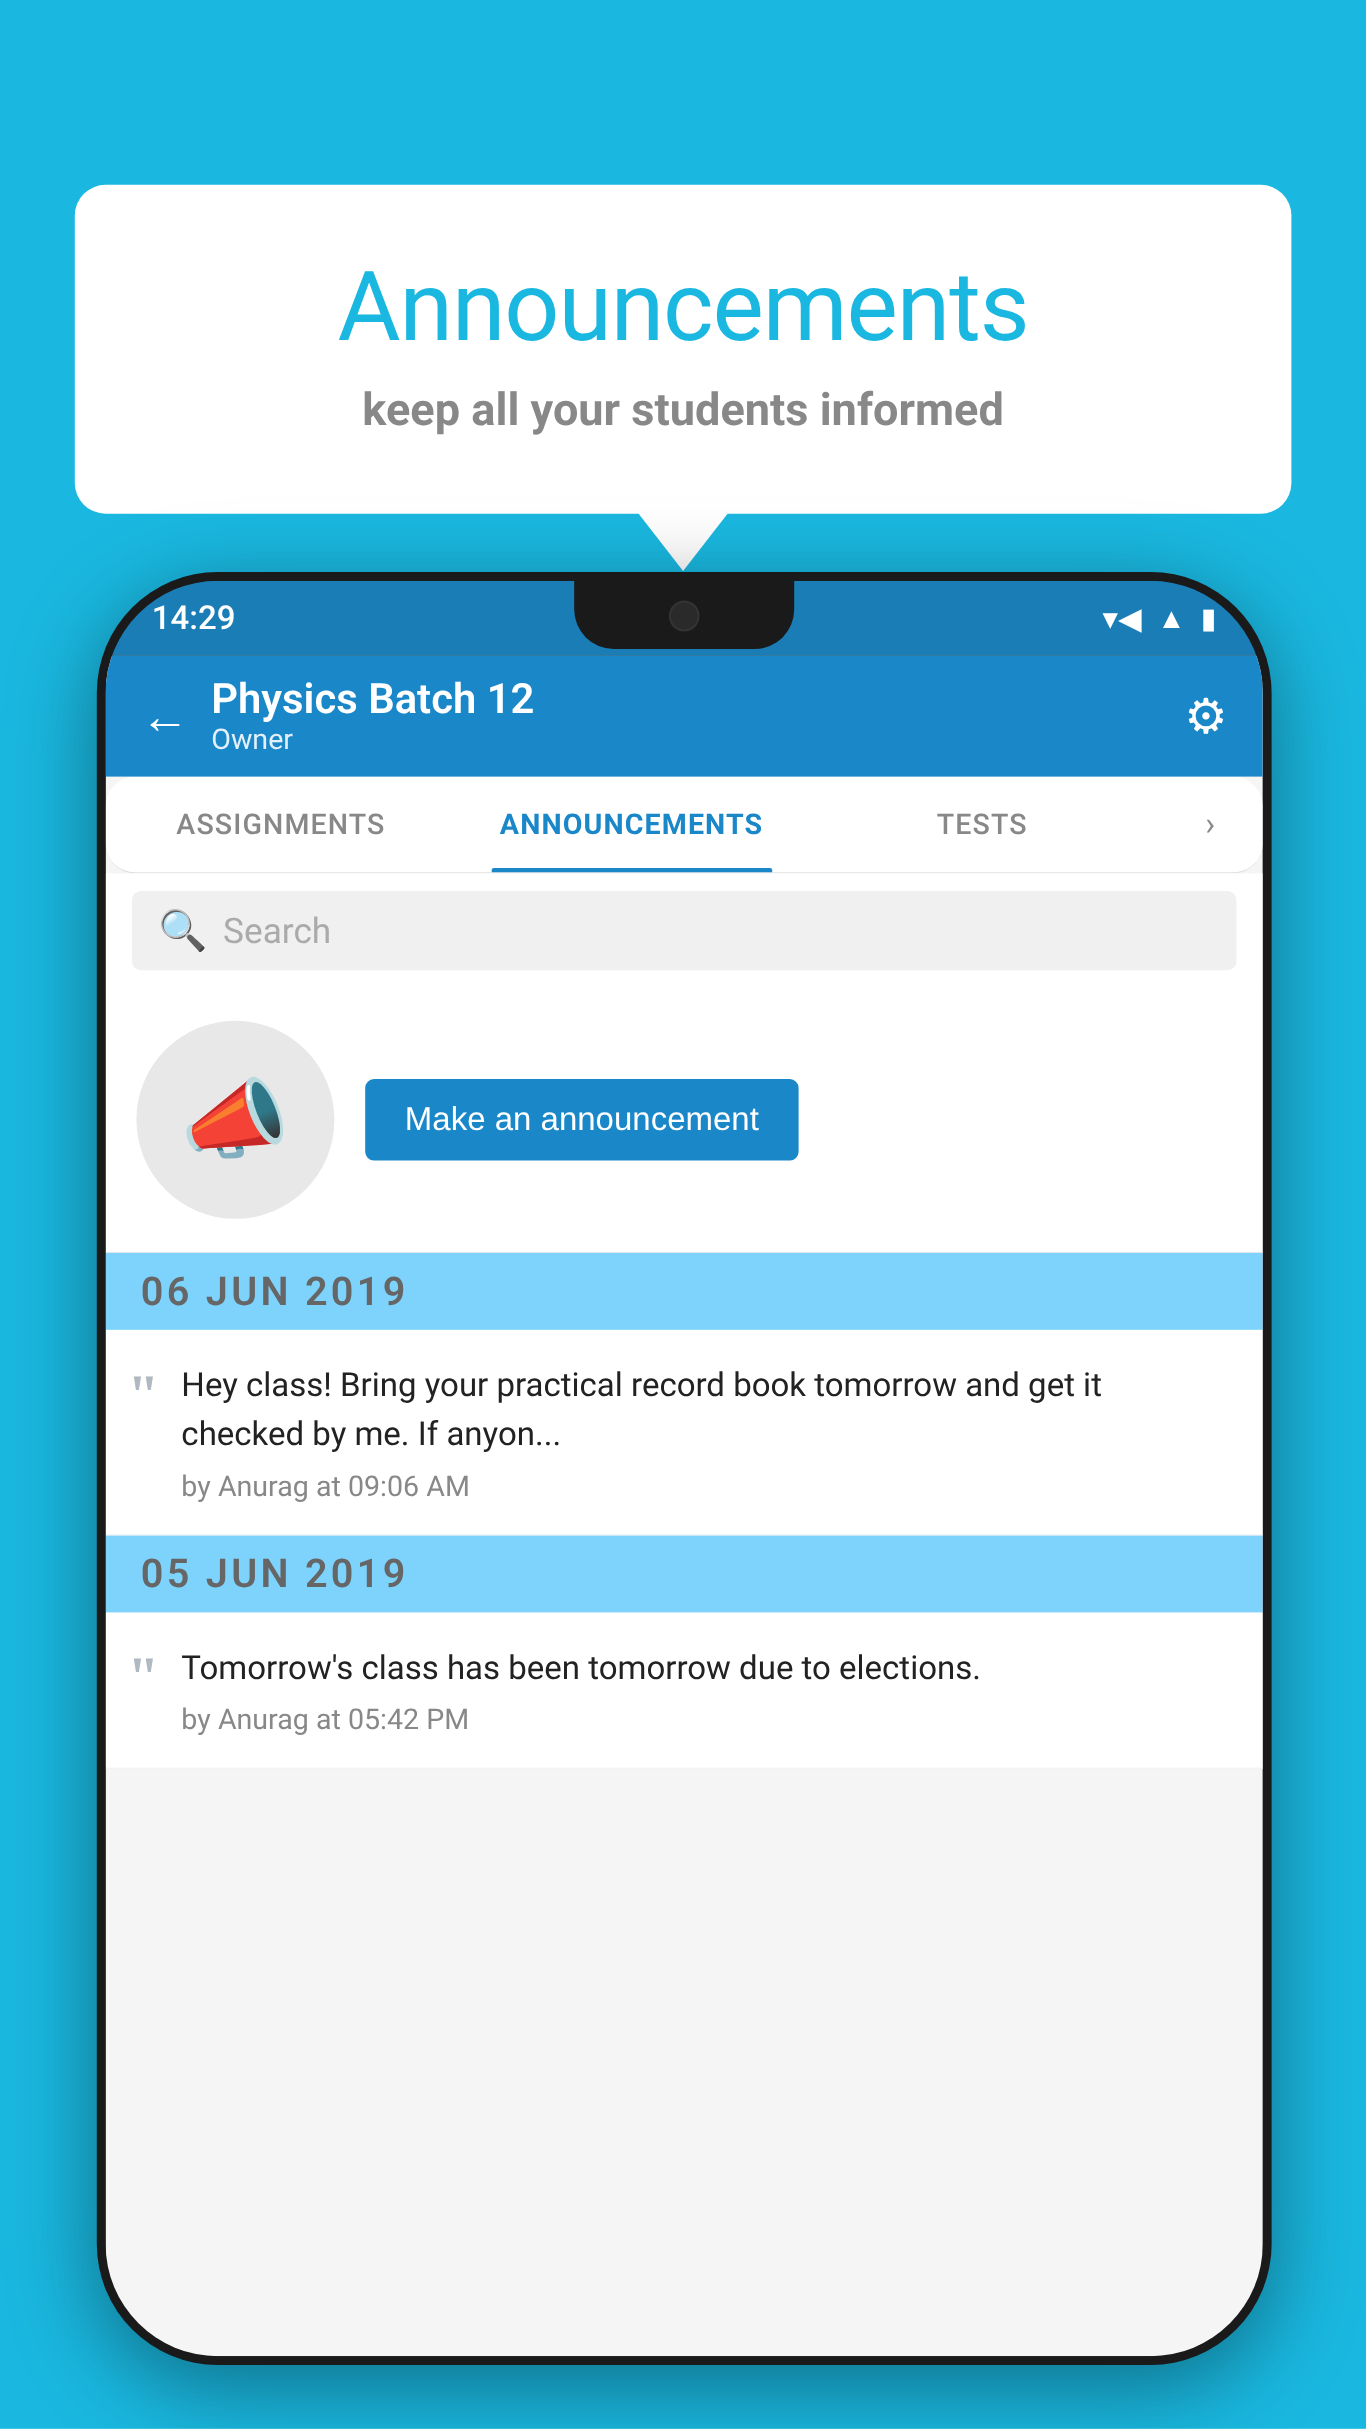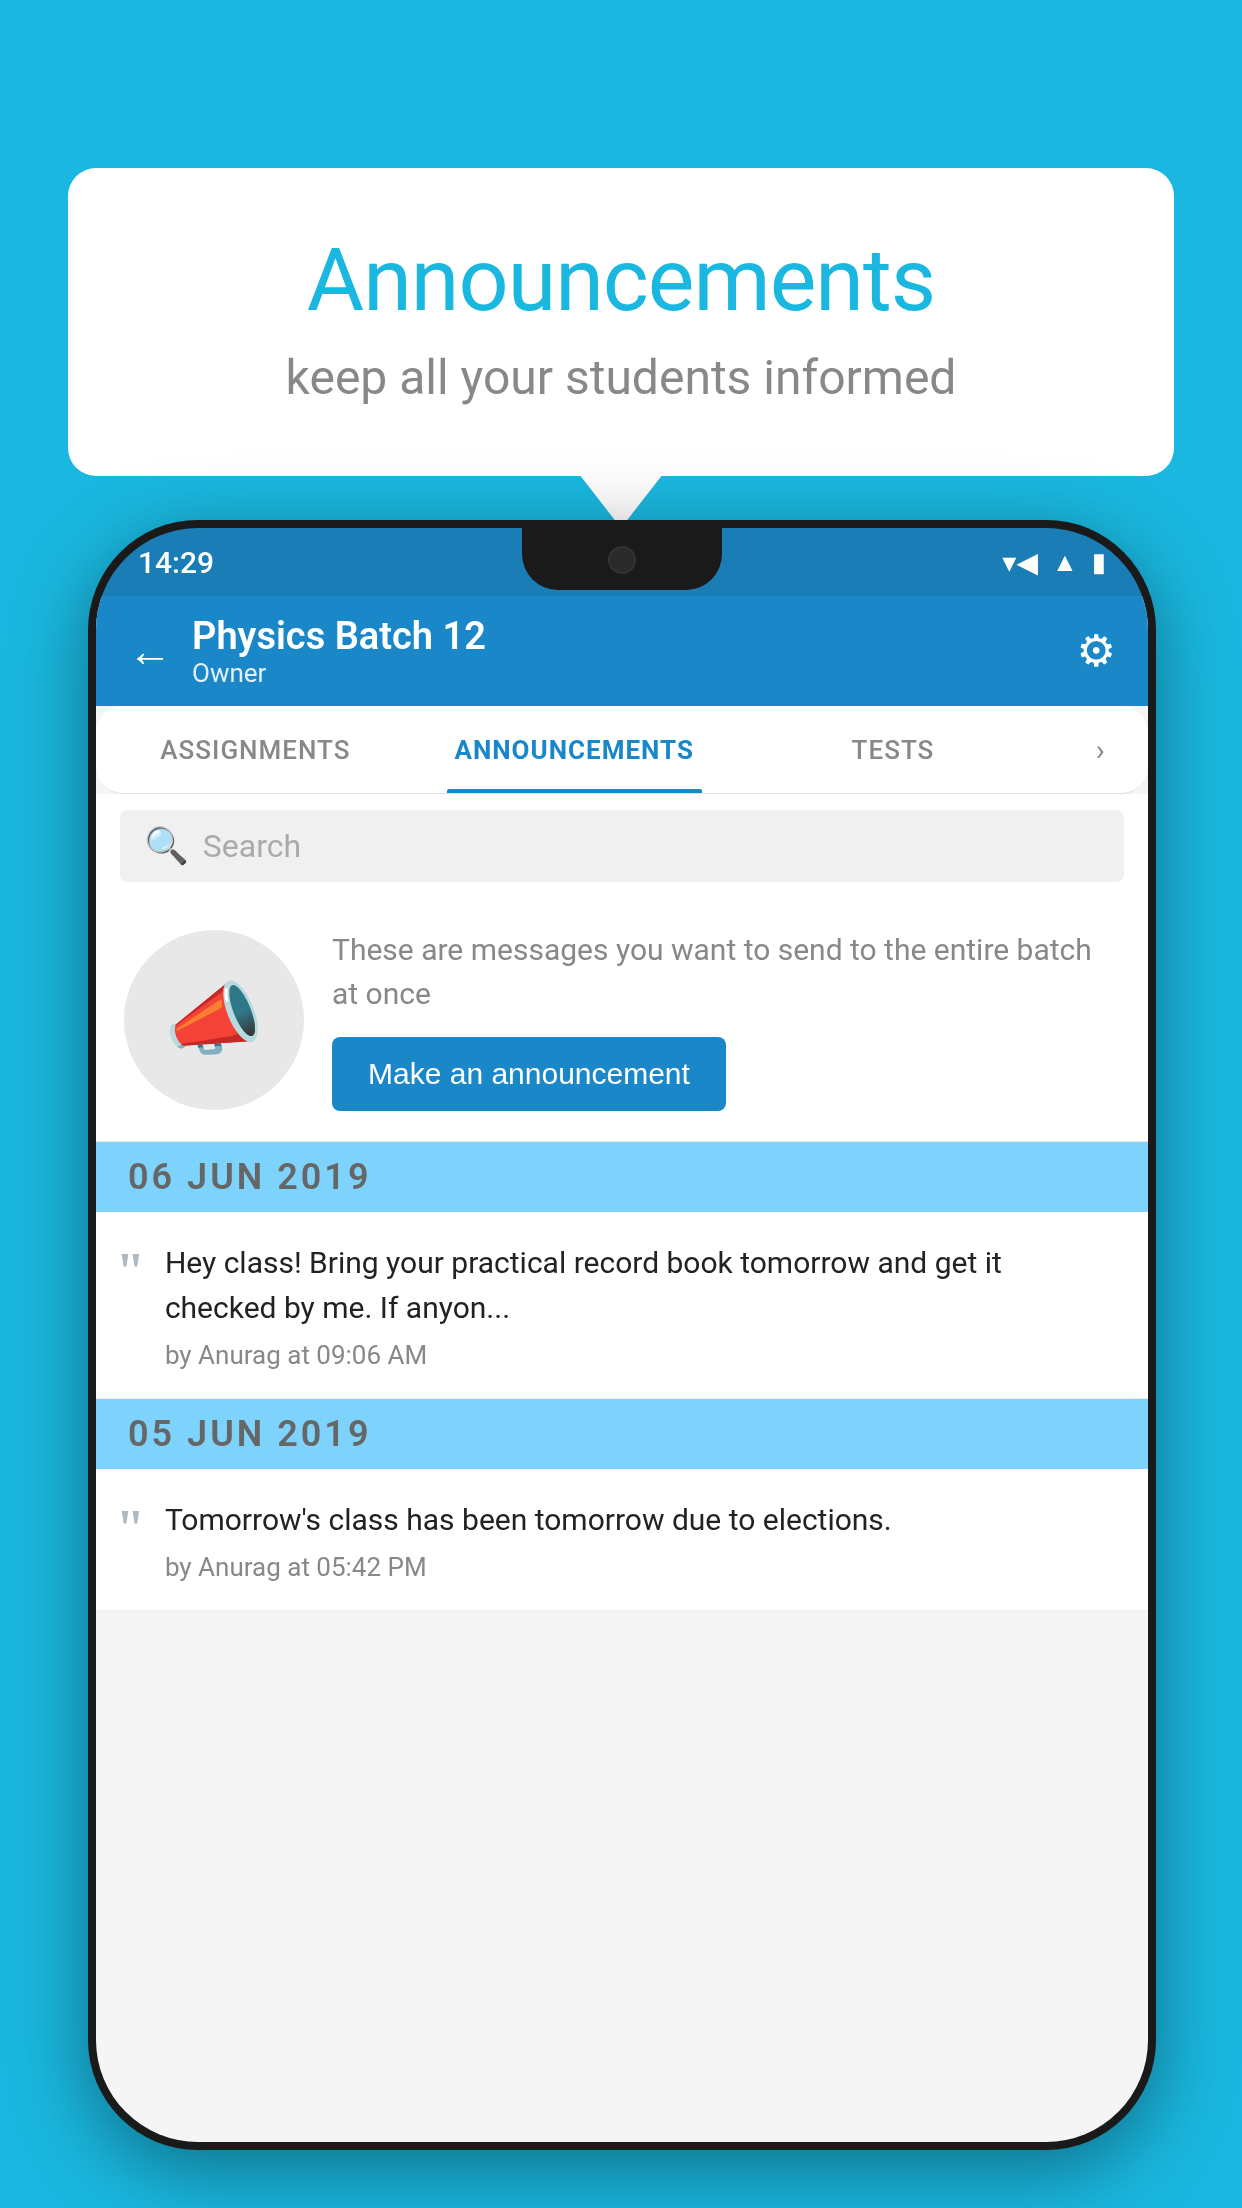--- a/index.html
+++ b/index.html
@@ -36,23 +36,23 @@
       border-top: 54px solid #fff;
     }
     .bubble-title {
       font-size: 88px;
       color: #1ab8e0;
       font-weight: 400;
       letter-spacing: -1px;
       margin-bottom: 18px;
     }
     .bubble-subtitle {
-      font-size: 48px;
-      color: #888;
-      font-weight: 400;
+      font-size: 41px;
+      color: #888;
+      font-weight: 700;
     }
 
     
     .phone {
       position: absolute;
       top: 520px;
       left: 88px;
       width: 1068px;
       height: 1630px;
       background: #1a1a1a;
@@ -379,21 +379,20 @@
           <span class="search-icon-wrap">🔍</span>
           <span class="search-input-placeholder">Search</span>
         </div>
       </div>
 
       <div class="promo-section">
         <div class="promo-icon-circle">
           <span class="promo-icon">📣</span>
         </div>
         <div class="promo-content">
-          <div class="promo-text">These are messages you want to send to the entire batch at once</div>
           <button class="announce-btn">Make an announcement</button>
         </div>
       </div>
 
       <div class="date-divider">06  JUN  2019</div>
       <div class="announcement-item">
         <div class="quote-icon">"</div>
         <div class="announcement-content">
           <div class="announcement-text">Hey class! Bring your practical record book tomorrow and get it checked by me. If anyon...</div>
           <div class="announcement-meta">by Anurag at 09:06 AM</div>

